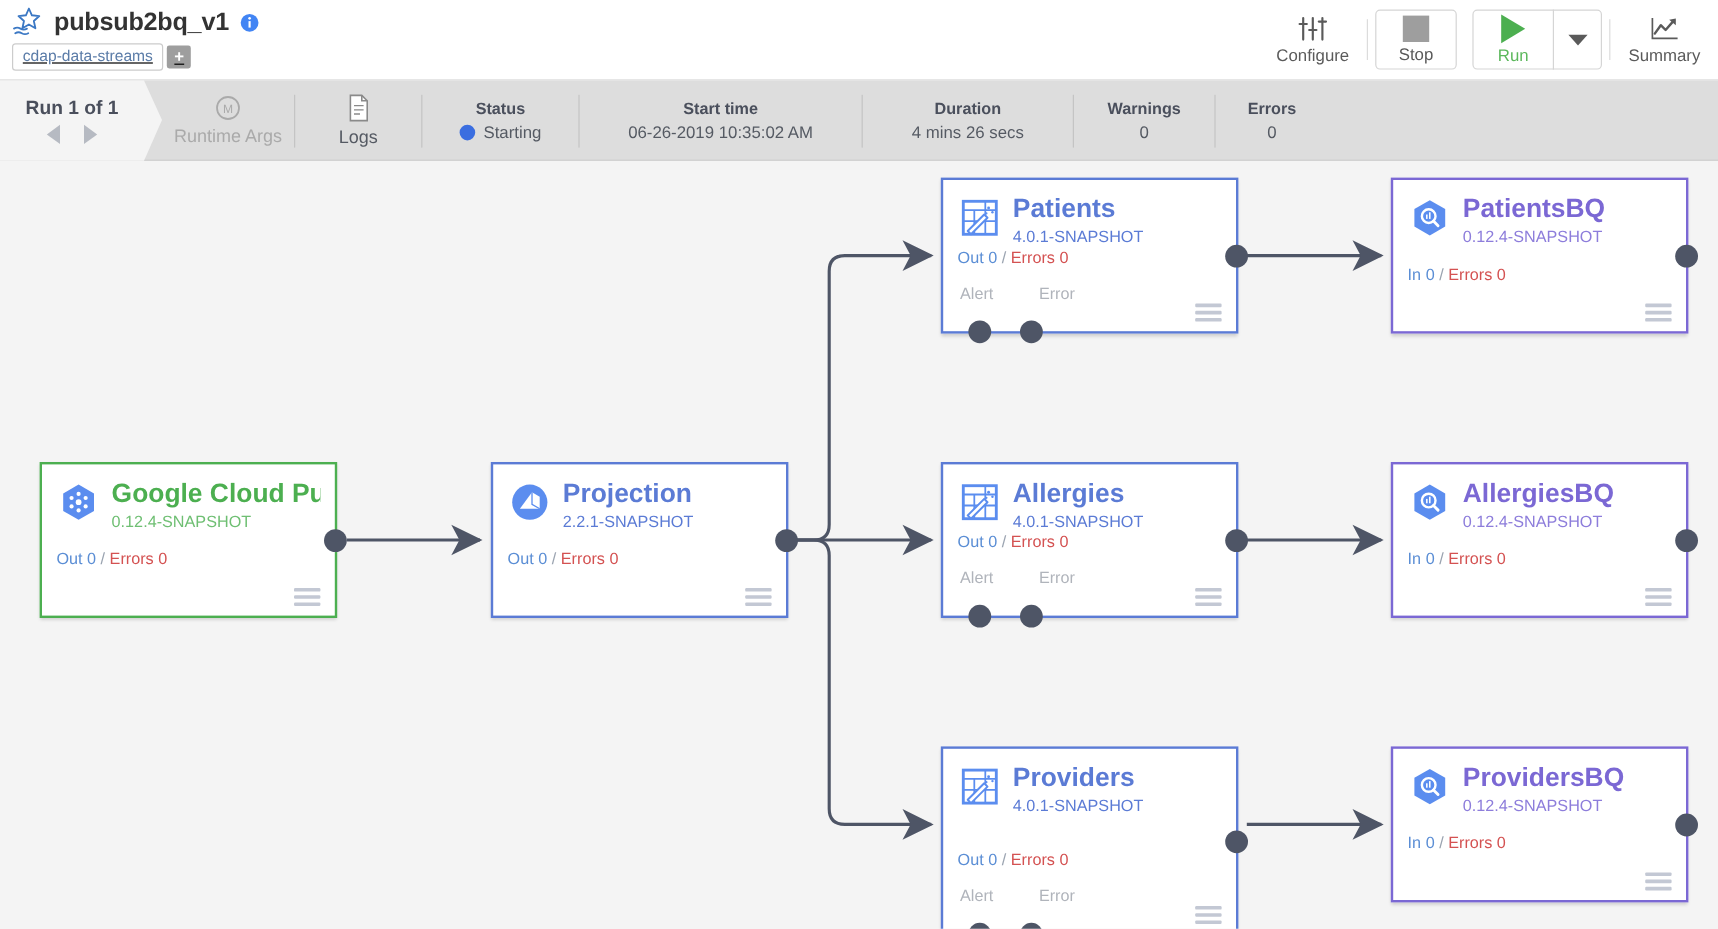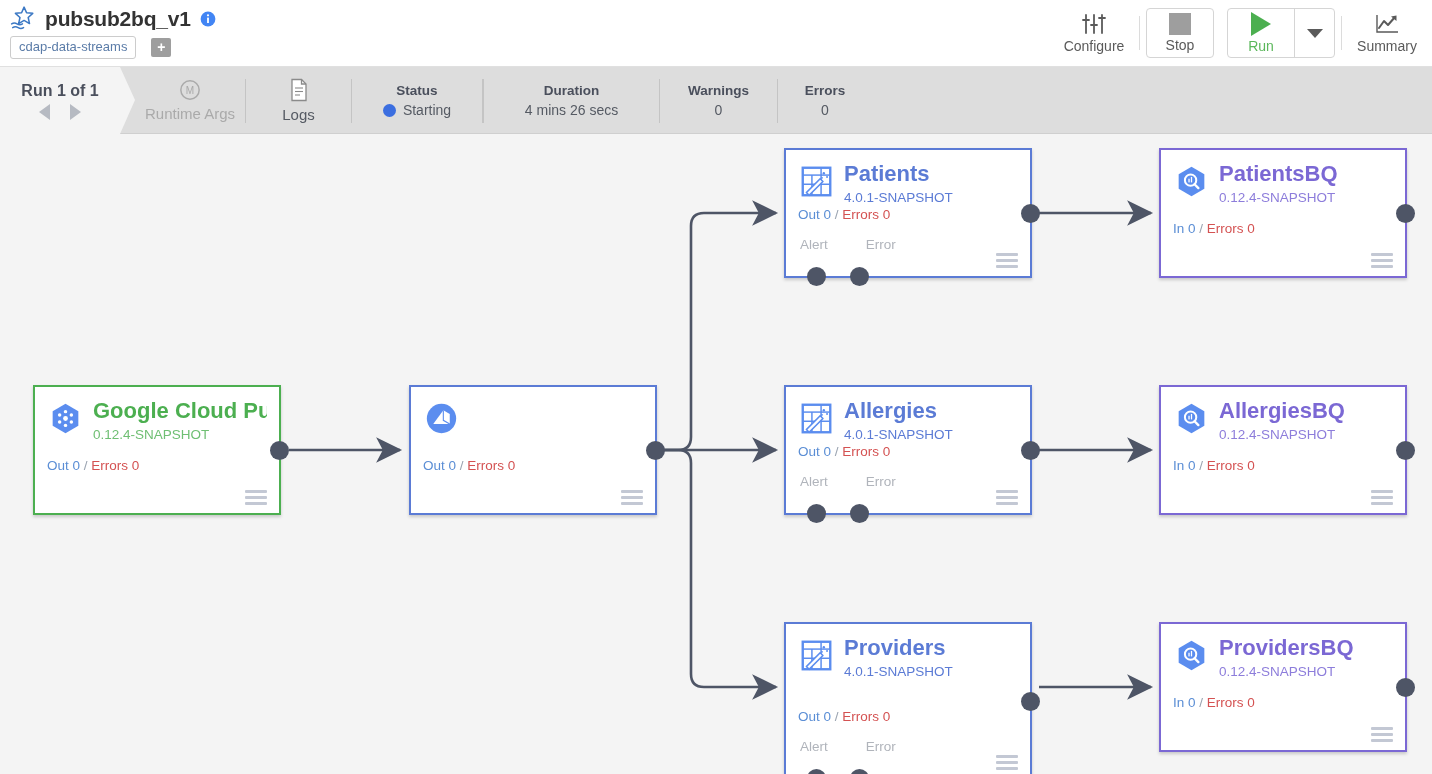--- a/index.html
+++ b/index.html
@@ -23,21 +23,21 @@
   }
   .cdap-logo { width: 26px; height: 26px; display: block; }
   .pipeline-name {
     font-size: 21px; font-weight: bold; color: #333333;
     letter-spacing: -0.2px;
   }
   .info-icon { width: 16px; height: 16px; display: block; }
 
   .tag-row {
     position: absolute; left: 10px; top: 36px;
-    display: flex; align-items: center; gap: 15px;
+    display: flex; align-items: center; gap: 3px; text-decoration: underline;
   }
   .tag-chip {
     border: 1px solid #cccccc; border-radius: 3px;
     background: #ffffff;
     color: #5b7ca8;
     font-size: 13px;
     padding: 3px 8px 4px 8px;
     line-height: 14px;
   }
   .tag-add {
@@ -300,20 +300,24 @@
     <div class="stat-cell" style="width:130px">
       <div class="stat-head">Status</div>
       <div class="status-dot-row">
         <div class="blue-dot"></div>
         <div class="stat-val">Starting</div>
       </div>
     </div>
 
     <div class="stat-div"></div>
 
+    <div class="stat-cell" style="width:235px">
+      <div class="stat-head">Start time</div>
+      <div class="stat-val">06-26-2019 10:35:02 AM</div>
+    </div>
 
     <div class="stat-div"></div>
 
     <div class="stat-cell" style="width:175px">
       <div class="stat-head">Duration</div>
       <div class="stat-val">4 mins 26 secs</div>
     </div>
 
     <div class="stat-div"></div>
 
@@ -388,20 +392,24 @@
   </div>
 
   <div class="node" style="left:409px; top:250px; width:248px; height:130px;">
     <div class="node-inner">
       <div class="node-head">
         <svg class="node-icon" viewBox="0 0 36 36">
           <circle cx="18" cy="18" r="16" fill="#5b8def"></circle>
           <path d="M9 24 L20 9 L27 13 L27 24 Z" fill="#ffffff"></path>
           <path d="M20 9 L20 20 L27 24" fill="none" stroke="#5b8def" stroke-width="1.2"></path>
         </svg>
+        <div class="node-titles">
+          <div class="node-title">Projection</div>
+          <div class="node-ver">2.2.1-SNAPSHOT</div>
+        </div>
       </div>
       <div class="node-metrics" style="bottom:40px">
         <span class="m-in">Out</span>
         <span class="m-in">0</span>
         <span class="m-slash">/</span>
         <span class="m-err">Errors</span>
         <span class="m-err">0</span>
       </div>
       <div class="hamburger">
           <span></span>

